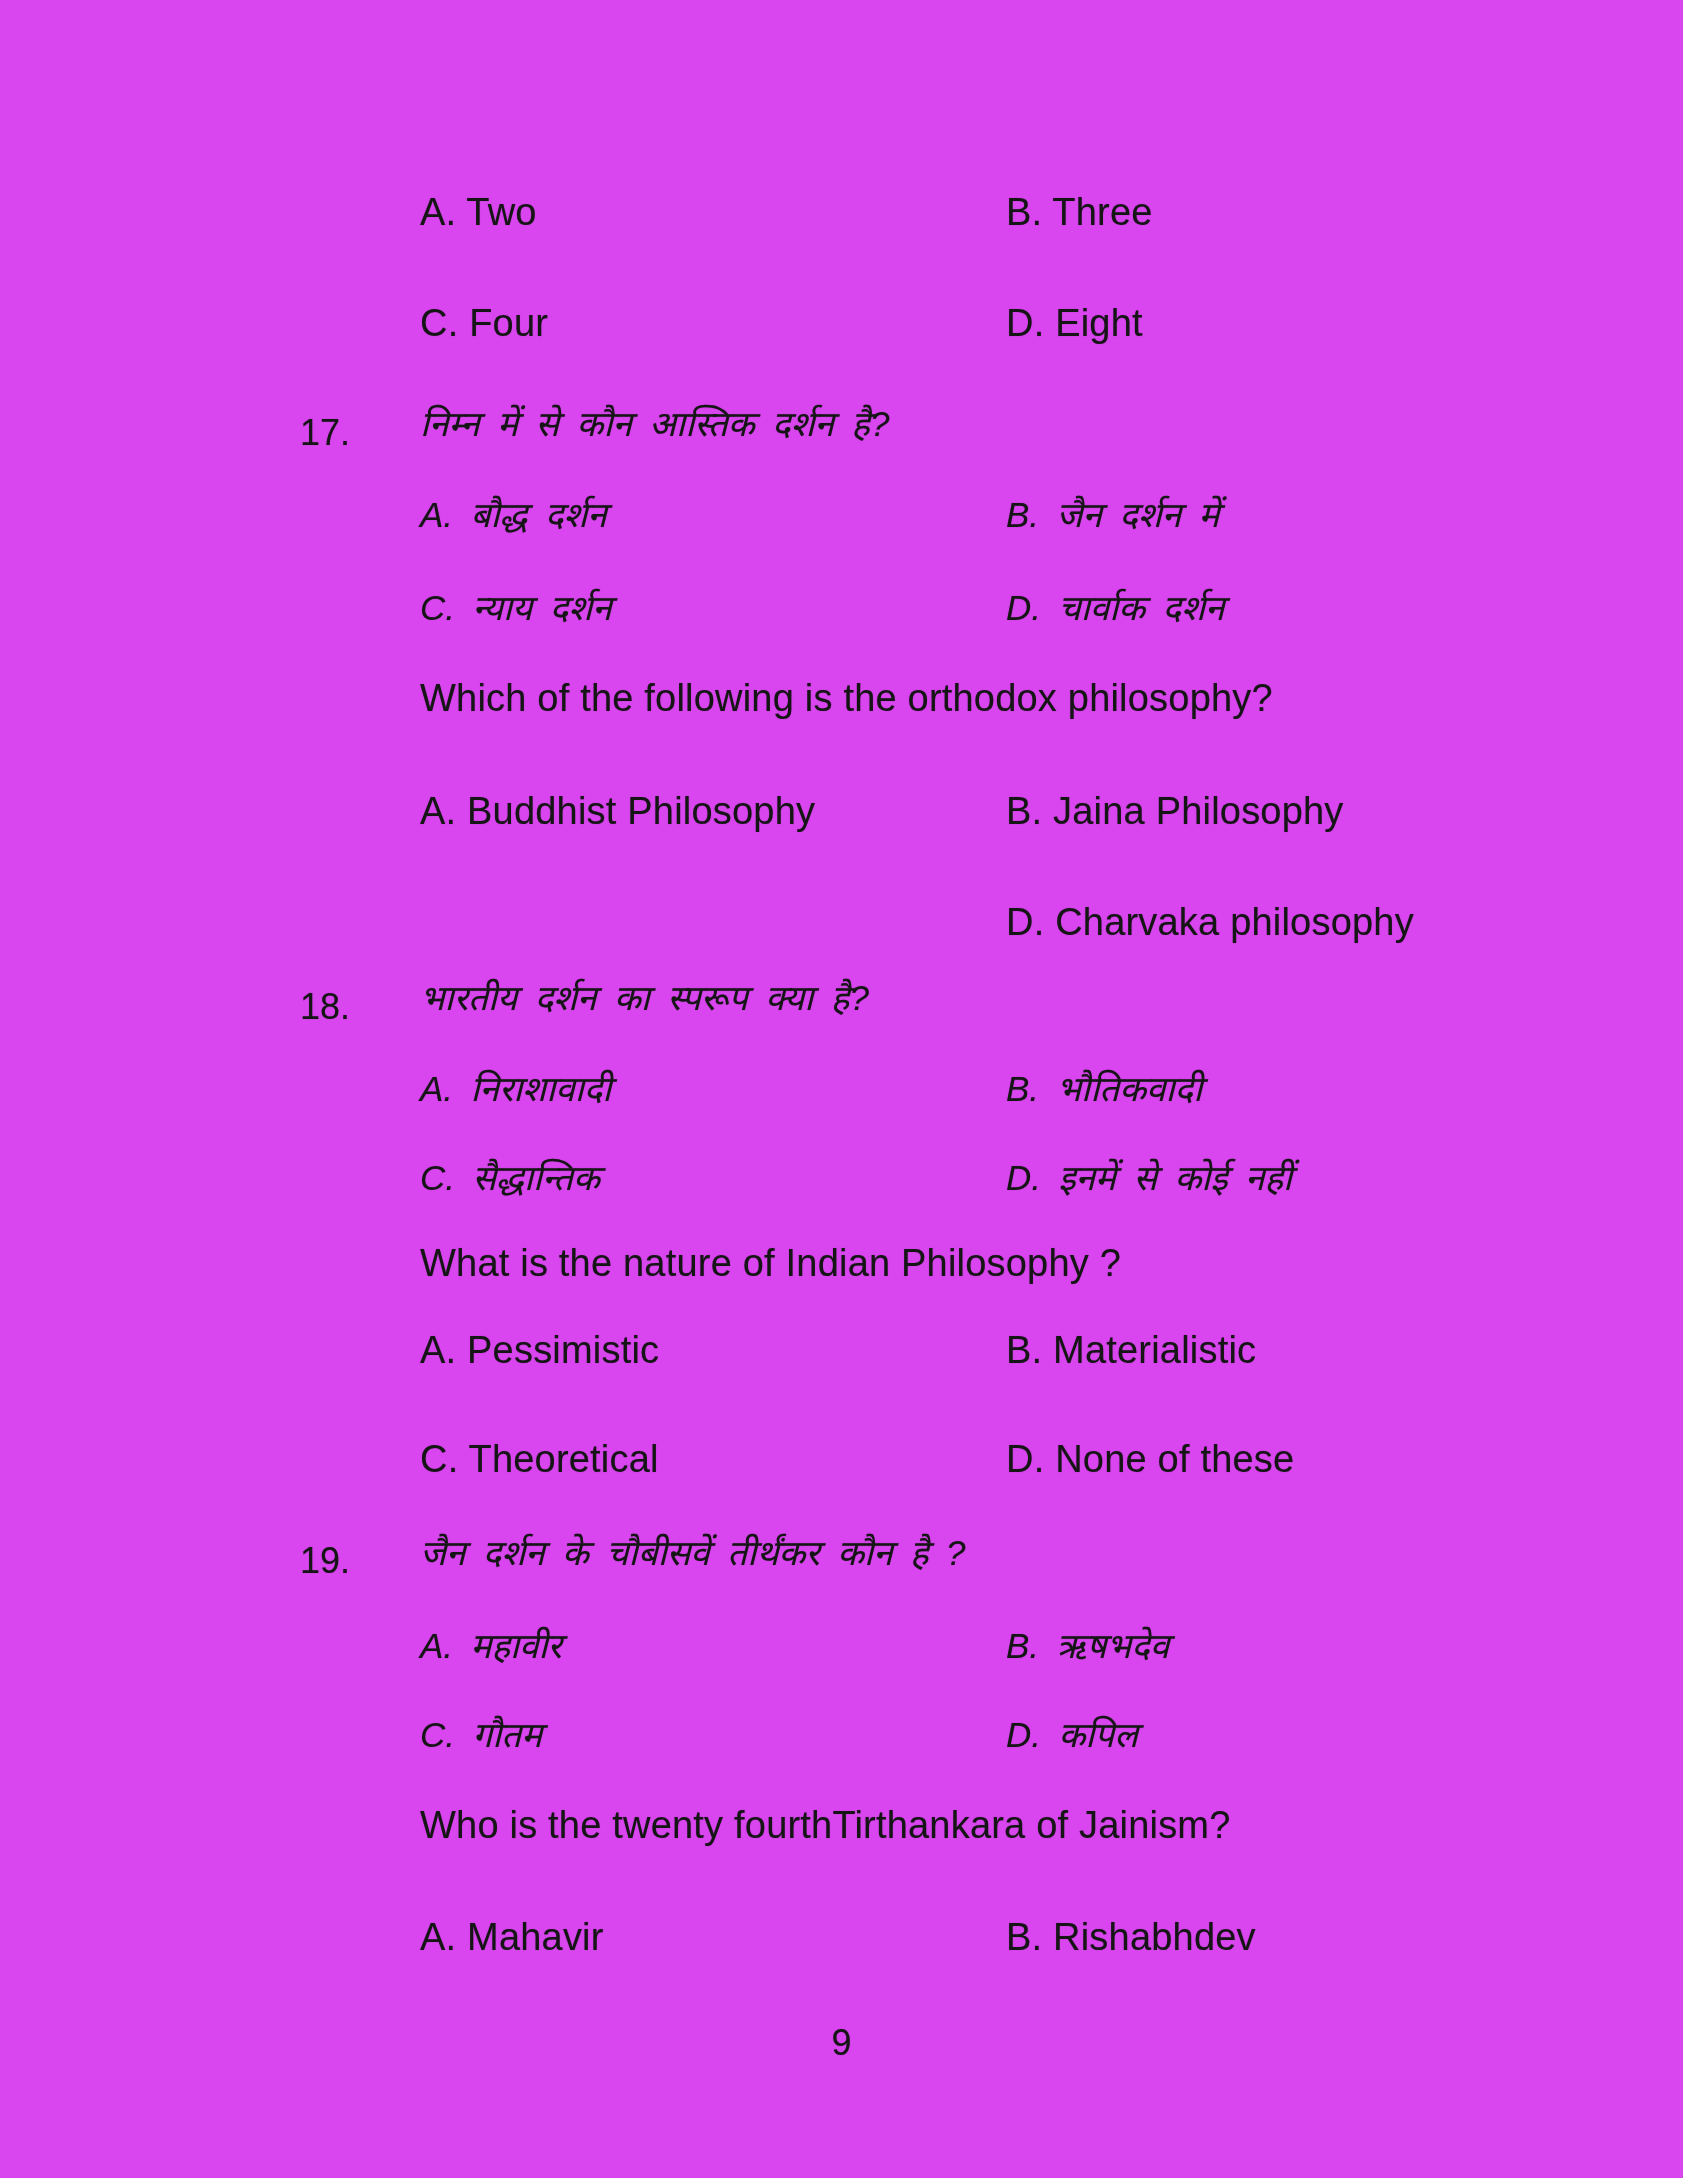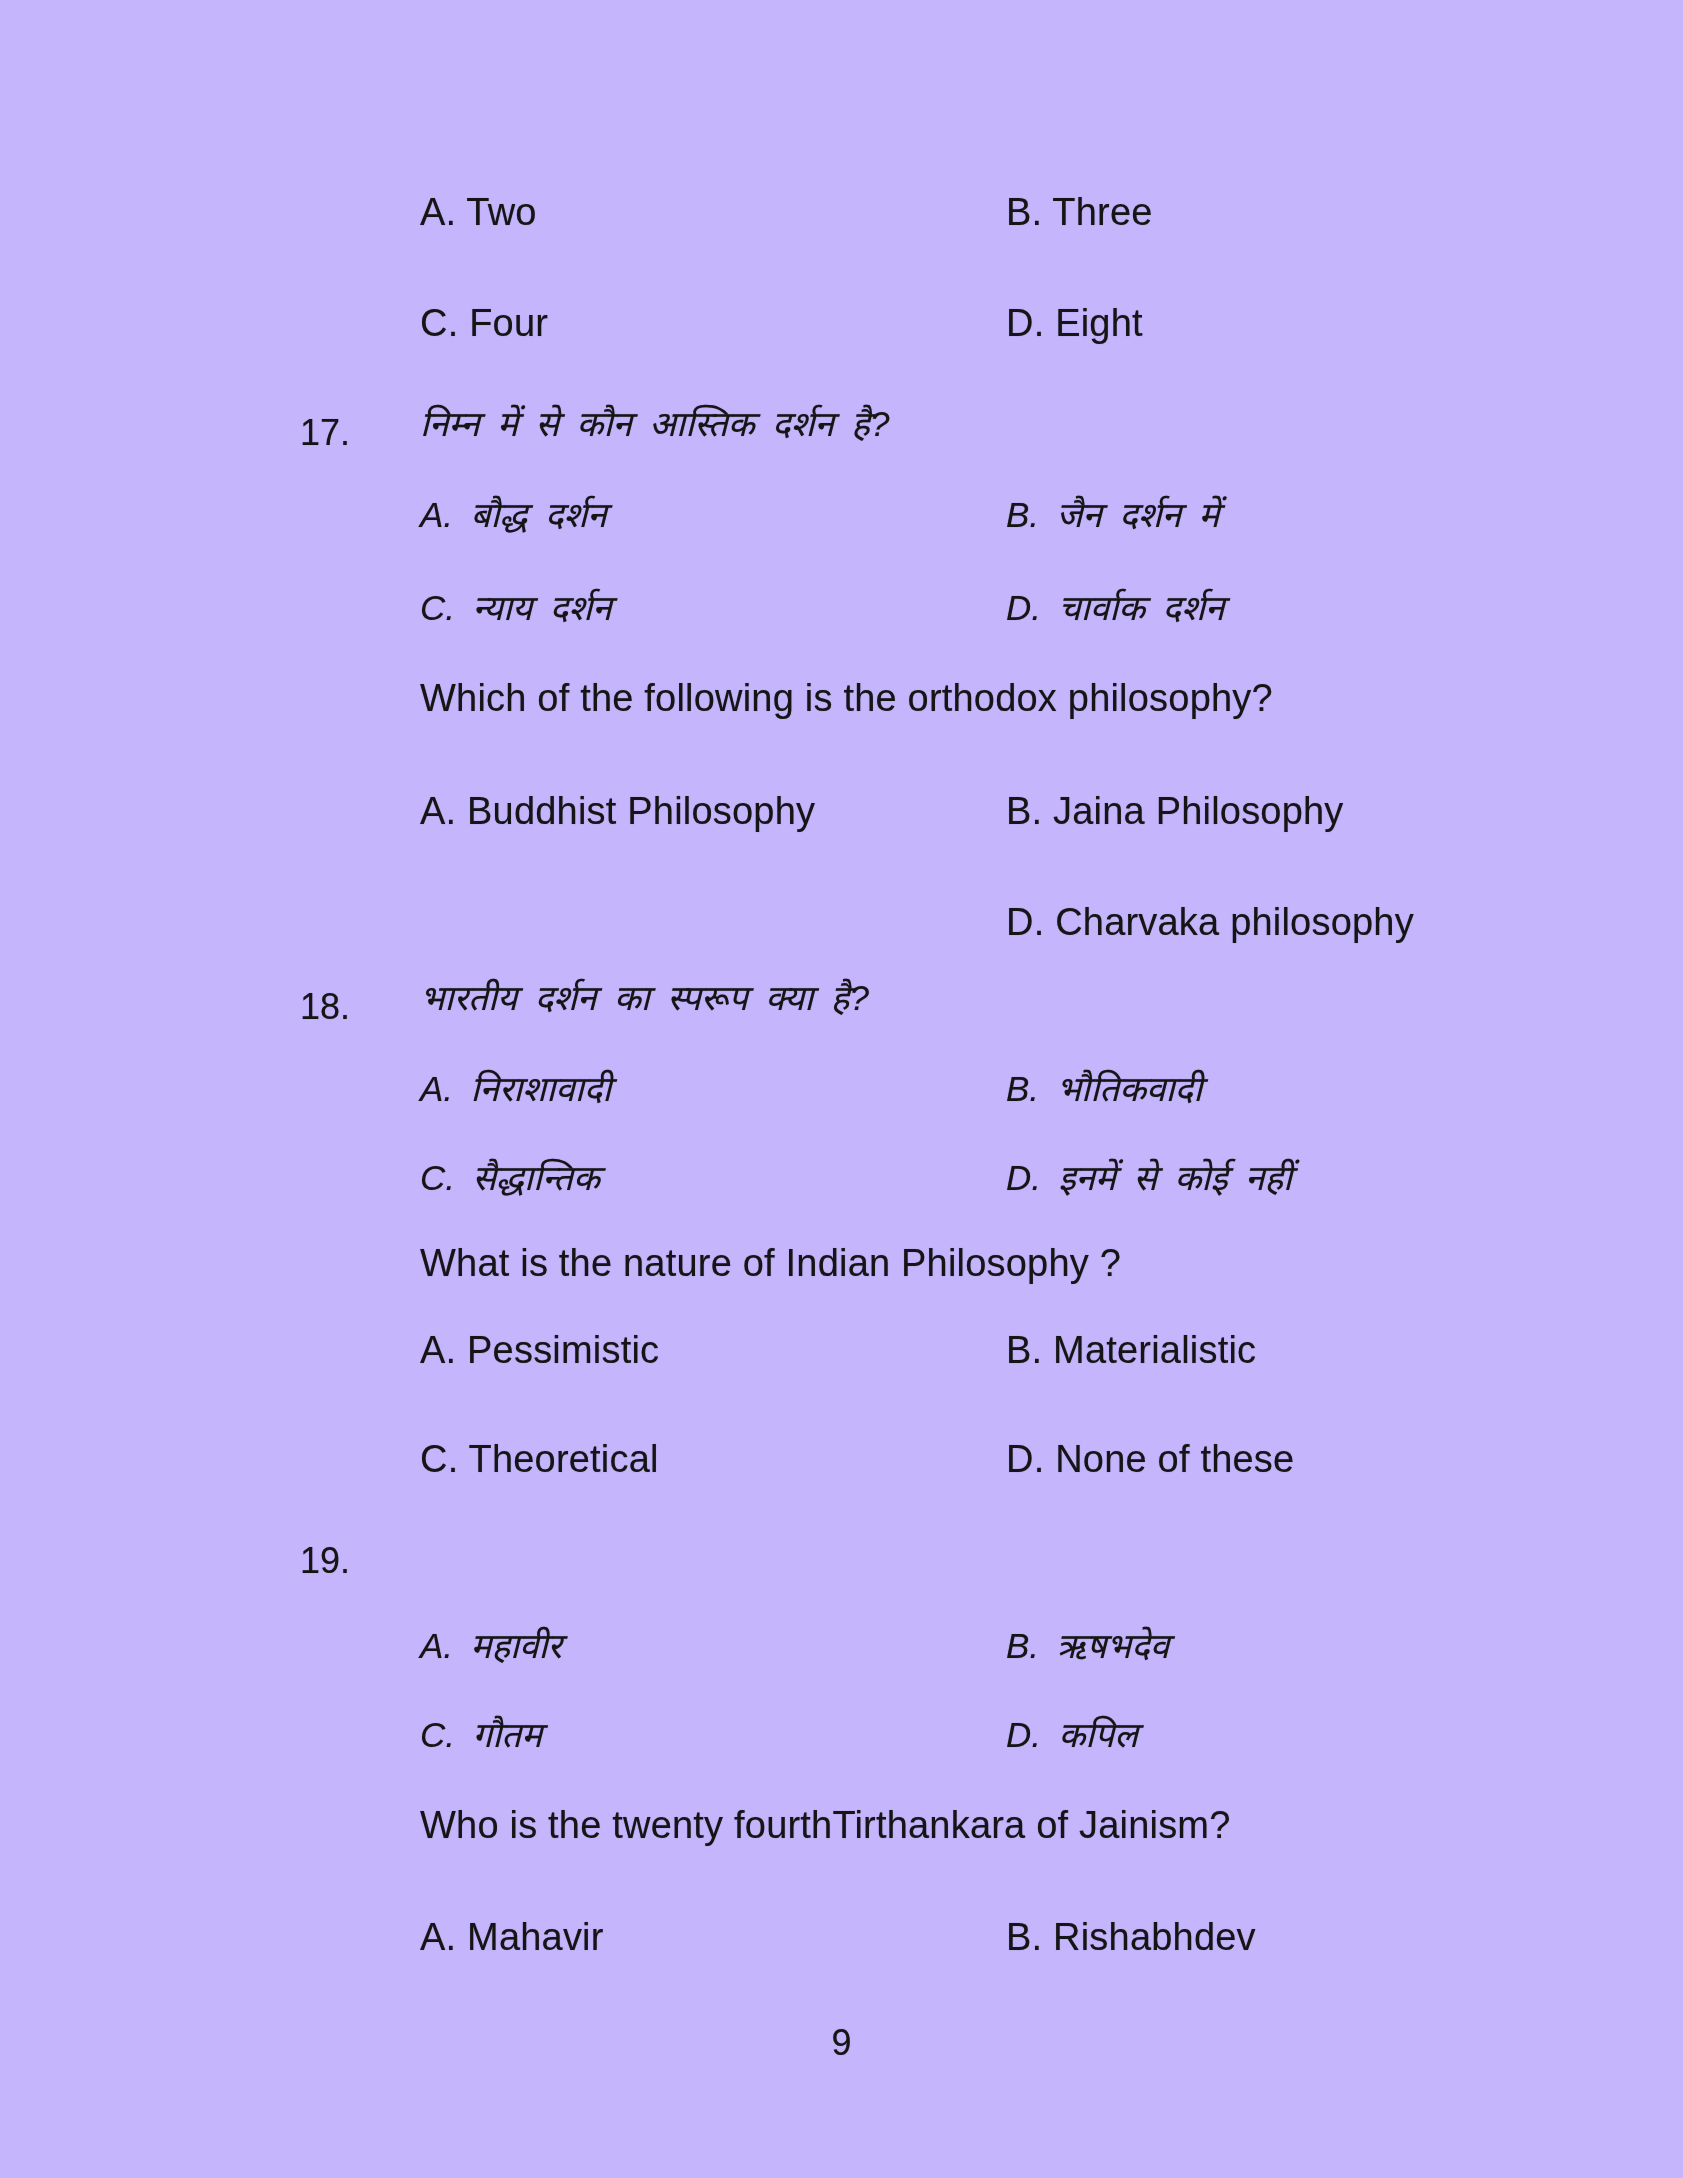--- a/index.html
+++ b/index.html
@@ -1,21 +1,21 @@
 <!DOCTYPE html>
 <html><head>
 <meta charset="utf-8">
 <title>Document</title>
 <style>
   html, body { margin: 0; padding: 0; background: #ffffff; }
   .page {
     position: relative;
     width: 1683px;
     height: 2178px;
-    background: #c4b5fd;
+    background: #d946ef;
     font-family: "Liberation Sans", sans-serif;
     color: #151515;
     overflow: hidden;
   }
   .txt {
     position: absolute;
     white-space: nowrap;
     line-height: 1.15;
     font-size: 38px;
     text-shadow: 0 0 1px rgba(0,0,0,0.35);
@@ -62,20 +62,21 @@
   <div class="txt hi opt colB" style="top:1069px">B. भौतिकवादी</div>
   <div class="txt hi opt colA" style="top:1158px">C. सैद्धान्तिक</div>
   <div class="txt hi opt colB" style="top:1158px">D. इनमें से कोई नहीं</div>
   <div class="txt en colA" style="top:1242px">What is the nature of Indian Philosophy ?</div>
   <div class="txt en opt colA" style="top:1329px">A. Pessimistic</div>
   <div class="txt en opt colB" style="top:1329px">B. Materialistic</div>
   <div class="txt en opt colA" style="top:1438px">C. Theoretical</div>
   <div class="txt en opt colB" style="top:1438px">D. None of these</div>
 
   <div class="txt qnum numcol" style="top:1540px">19.</div>
+  <div class="txt hi colA" style="top:1533px">जैन दर्शन के चौबीसवें तीर्थंकर कौन है ?</div>
   <div class="txt hi opt colA" style="top:1626px">A. महावीर</div>
   <div class="txt hi opt colB" style="top:1626px">B. ऋषभदेव</div>
   <div class="txt hi opt colA" style="top:1715px">C. गौतम</div>
   <div class="txt hi opt colB" style="top:1715px">D. कपिल</div>
   <div class="txt en colA" style="top:1804px">Who is the twenty fourthTirthankara of Jainism?</div>
   <div class="txt en opt colA" style="top:1916px">A. Mahavir</div>
   <div class="txt en opt colB" style="top:1916px">B. Rishabhdev</div>
 
   <div class="pagenum" style="top:2022px">9</div>
 

